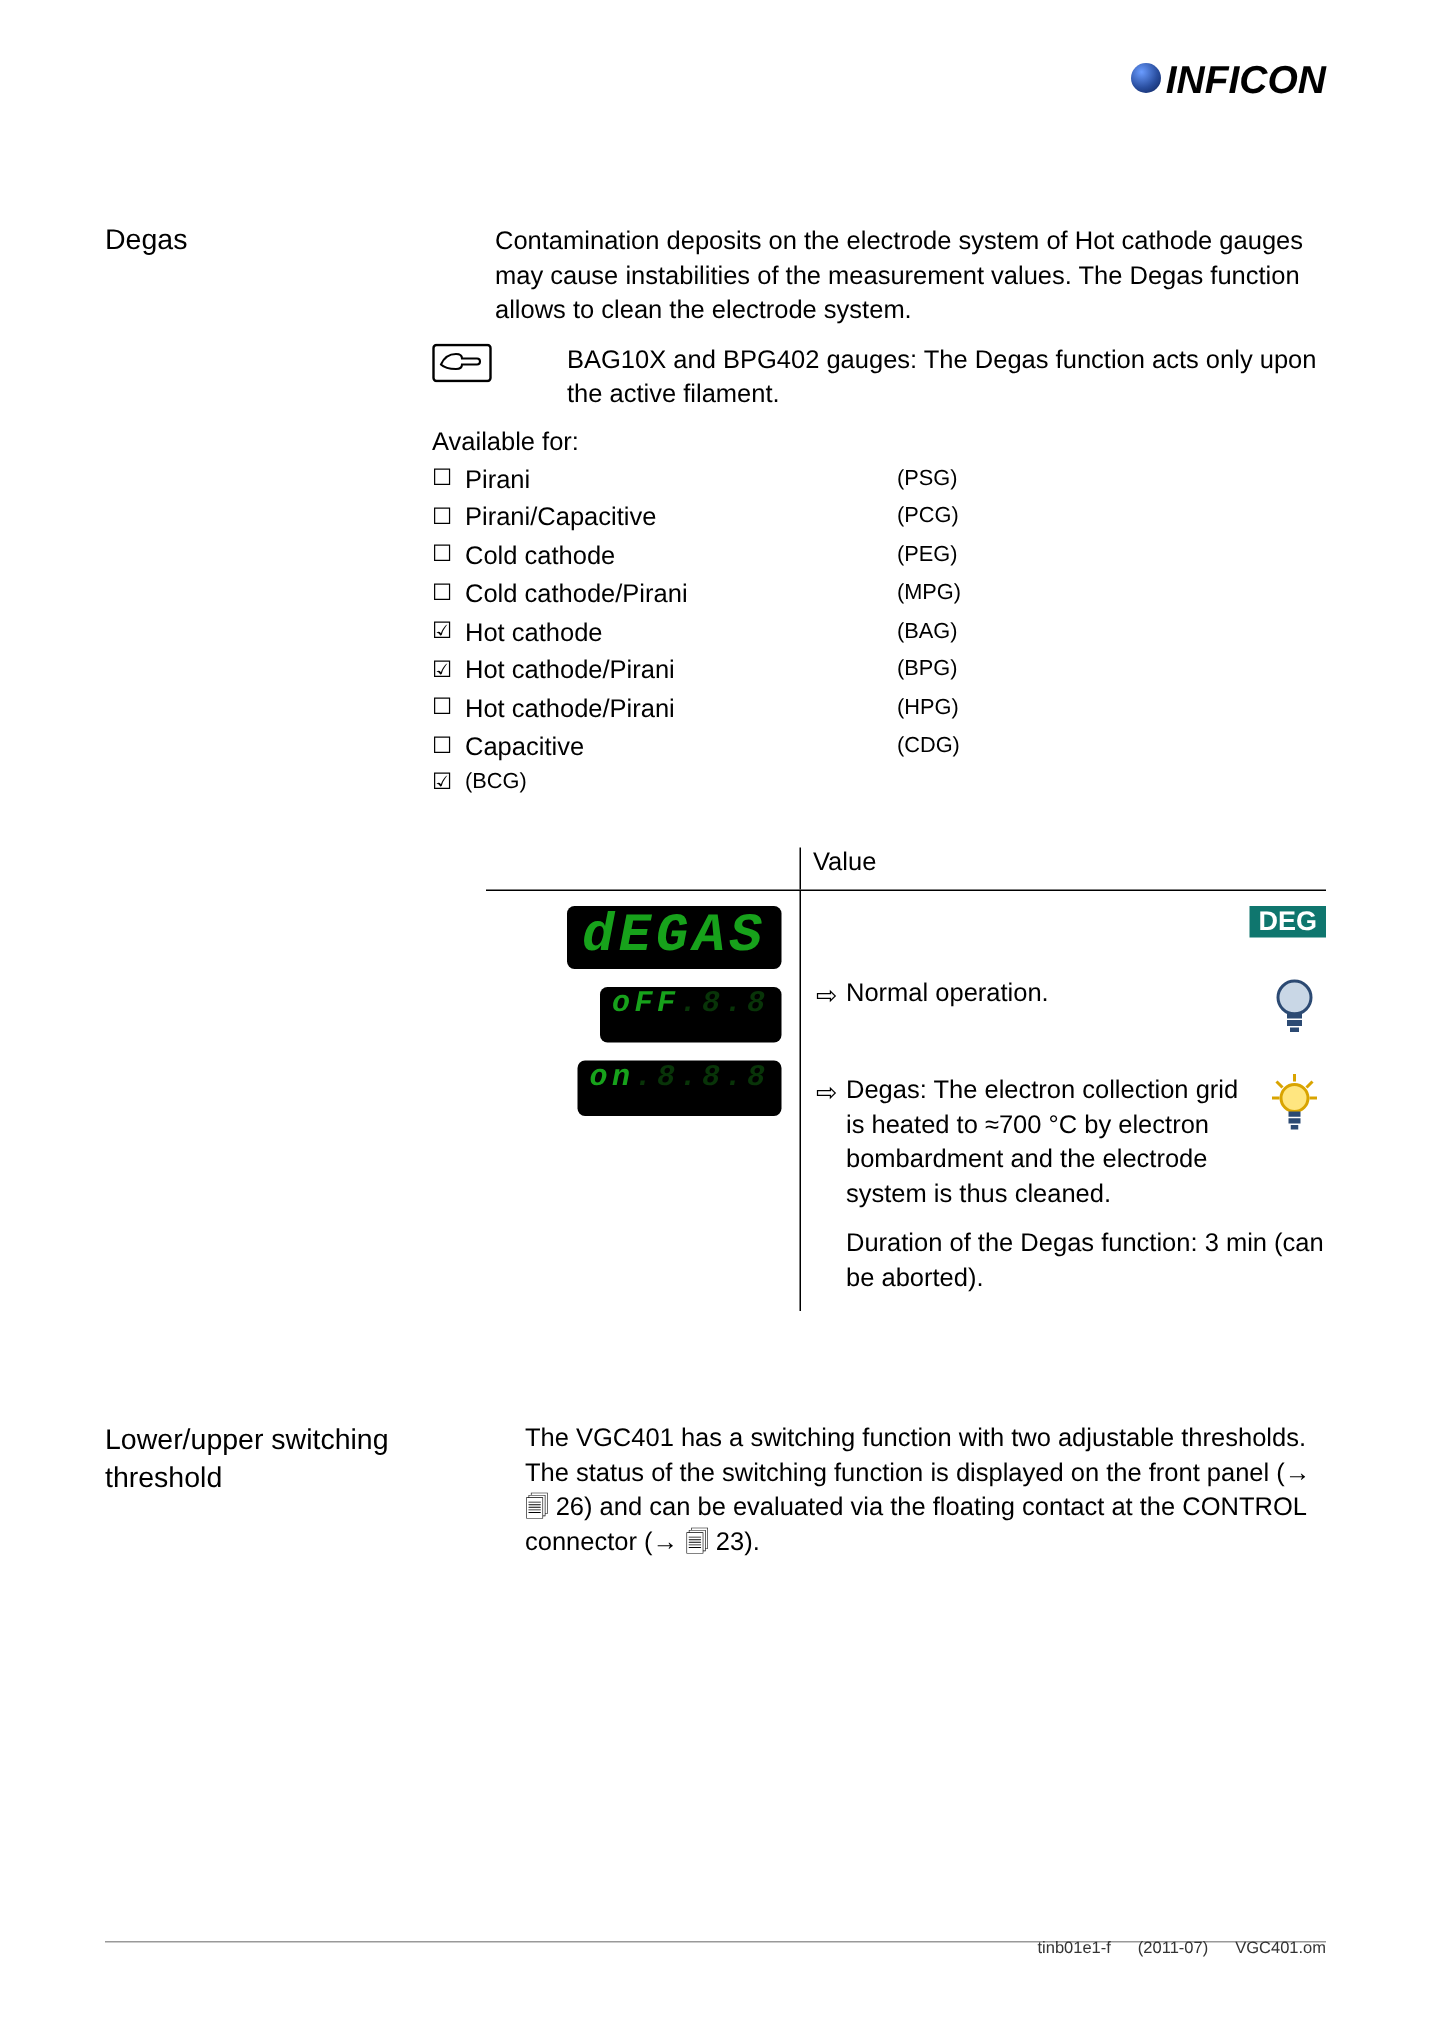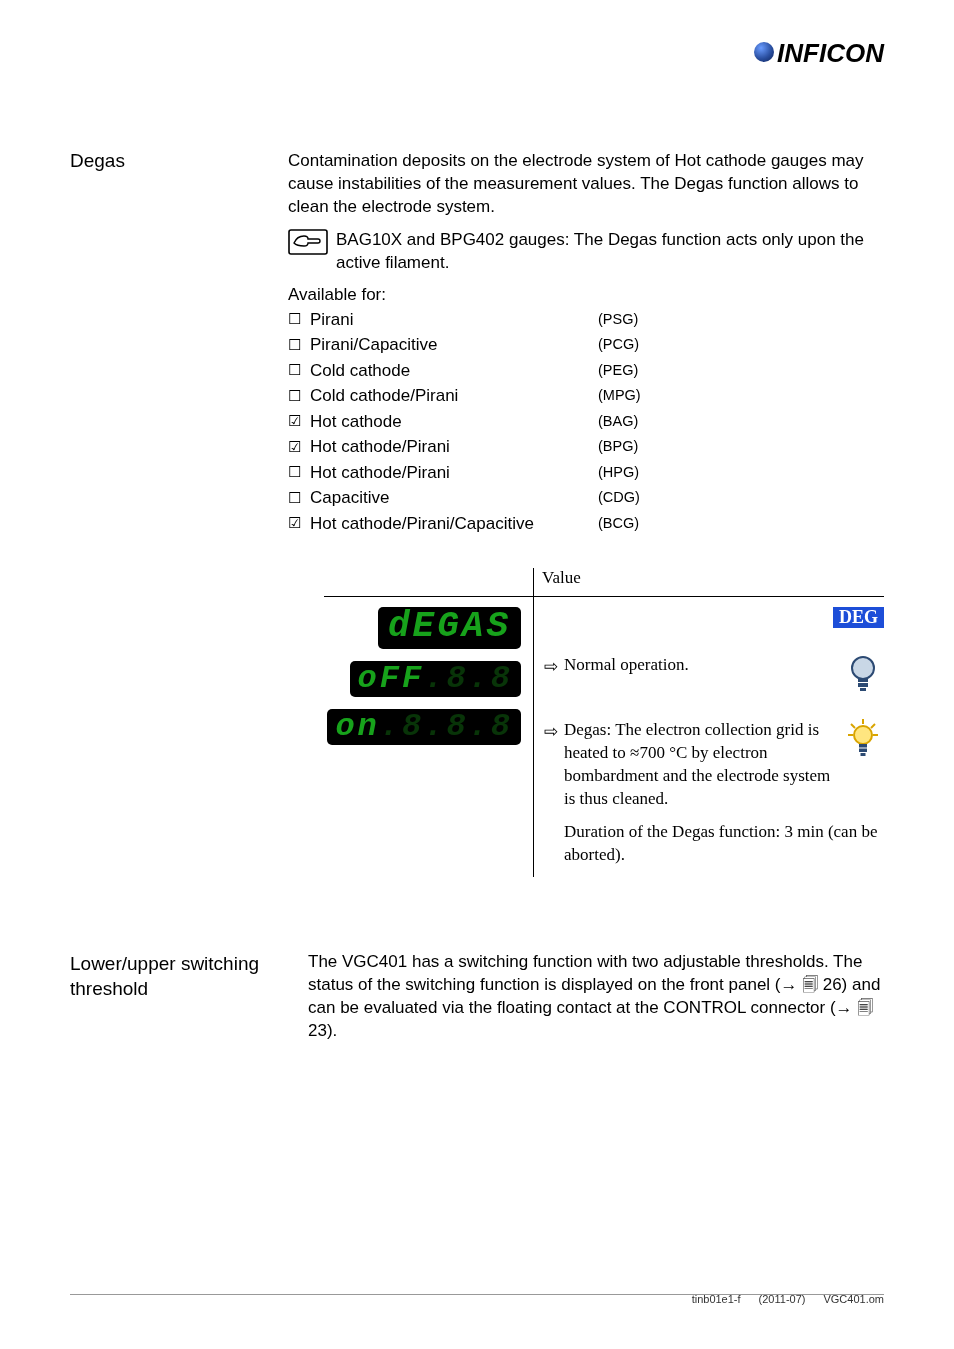--- a/index.html
+++ b/index.html
@@ -29,53 +29,53 @@
     border-radius: 50%;
     background: radial-gradient(circle at 35% 30%, #6a9cff 0%, #2a4fa0 55%, #0a1e55 100%);
     margin-right: 3px;
     position: relative;
     top: -2px;
   }
   .content { margin-top: 110px; }
   .row { display: flex; margin-bottom: 14px; }
   .label-col { width: 218px; flex: 0 0 218px; font-size: 19px; }
   .body-col { flex: 1; }
-  .para { line-height: 1.35; margin-bottom: 10px; }
+  .para { line-height: 1.35; margin-bottom: 10px; margin-left: 42px; }
   .tip-row { display: flex; align-items: flex-start; margin: 6px 0 10px 0; }
   .hand-icon { width: 48px; flex: 0 0 48px; }
   .hand-svg { width: 40px; height: 26px; }
   .avail-list { margin-top: 8px; }
   .avail-title { margin-bottom: 2px; }
   .avail-row { display: flex; align-items: center; line-height: 1.5; }
   .chk { width: 22px; flex: 0 0 22px; font-size: 15px; }
   .gname { width: 288px; flex: 0 0 288px; }
   .gcode { font-size: 14.5px; }
   .value-table { margin-top: 32px; margin-left: 36px; }
   .vt-head { display: flex; border-bottom: 1.5px solid #000; }
   .vt-left { width: 210px; flex: 0 0 210px; border-right: 1.5px solid #000; height: 28px; }
-  .vt-right { flex: 1; padding: 0 8px 4px 8px; font-family: Liberation Serif, serif; }
+  .vt-right { flex: 1; padding: 0 8px 4px 8px; }
   .vt-row { display: flex; }
   .vt-row .vt-left { border-right: 1.5px solid #000; height: auto; display: flex; flex-direction: column; align-items: flex-end; justify-content: flex-start; padding: 10px 12px 10px 0; gap: 12px; }
   .vt-row .vt-right { padding: 10px 0 10px 10px; }
   .seg-box {
     background: #000;
     color: #17a21b;
     font-family: "Courier New", monospace;
     font-weight: bold;
     font-style: italic;
-    font-size: 32px;
+    font-size: 20px;
     letter-spacing: 3px;
-    padding: 2px 8px 2px 8px;
+    padding: 2px 8px 15px 8px;
     border-radius: 5px;
     line-height: 1;
     display: inline-block;
   }
   .seg-big { font-size: 36px; padding: 2px 10px 4px 10px; }
   .deg-badge {
-    background: #1d4ed8;
+    background: #0f766e;
     color: #fff;
     font-weight: bold;
     font-size: 18px;
     padding: 0 6px;
     display: inline-block;
   }
   .value-item { display: flex; align-items: flex-start; margin-bottom: 18px; }
   .value-item.first { justify-content: flex-end; margin-bottom: 26px; }
   .arrow { width: 20px; flex: 0 0 20px; padding-top: 2px; }
   .value-text { flex: 1; line-height: 1.35; padding-right: 8px; }
@@ -153,21 +153,20 @@
               <span class="gname">Hot cathode/Pirani</span>
               <span class="gcode">(HPG)</span>
             </div>
             <div class="avail-row">
               <span class="chk">☐</span>
               <span class="gname">Capacitive</span>
               <span class="gcode">(CDG)</span>
             </div>
             <div class="avail-row">
               <span class="chk">☑</span>
-              <span class="gname">Hot cathode/Pirani/Capacitive</span>
               <span class="gcode">(BCG)</span>
             </div>
           </div>
       </div>
 
       <div class="value-table">
         <div class="vt-head">
           <div class="vt-left"></div>
           <div class="vt-right">Value</div>
         </div>

